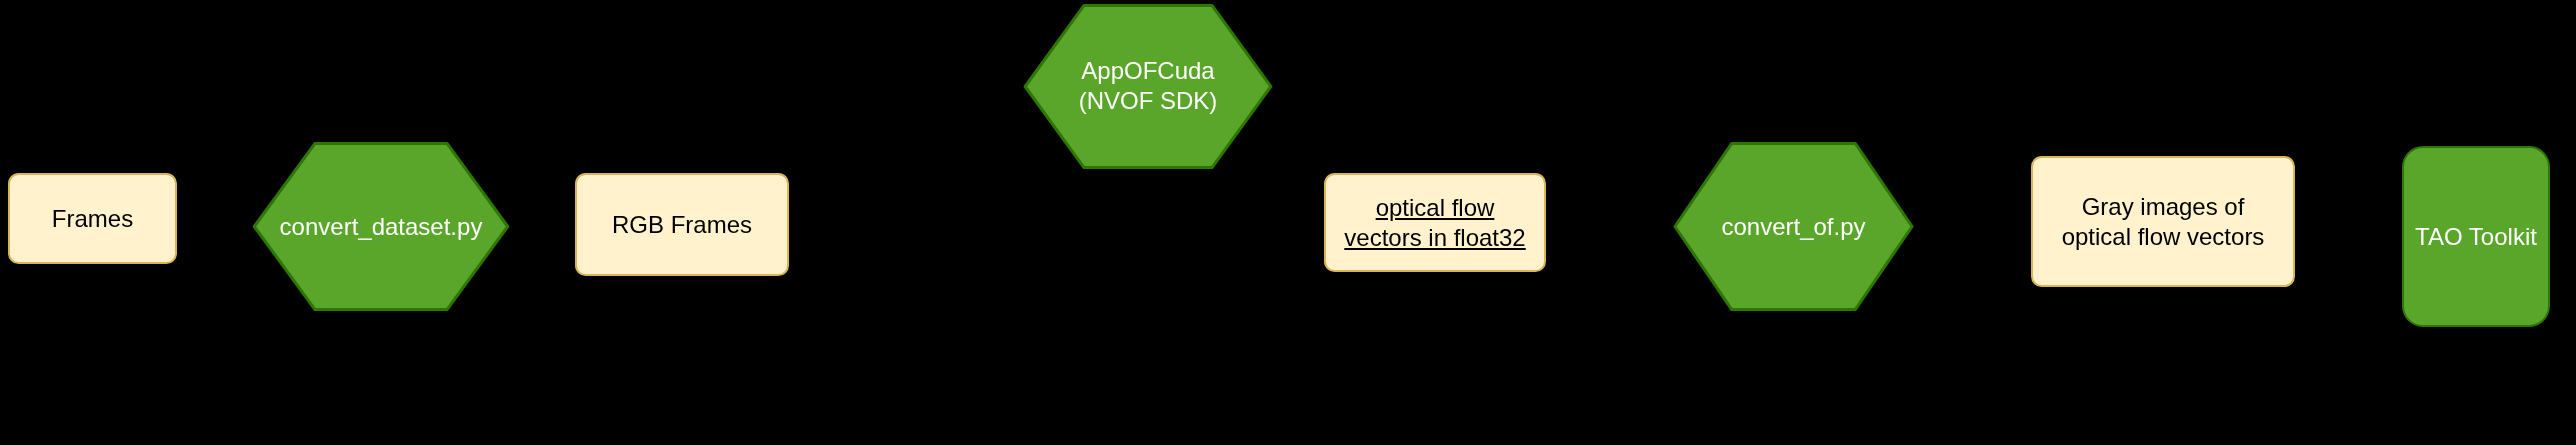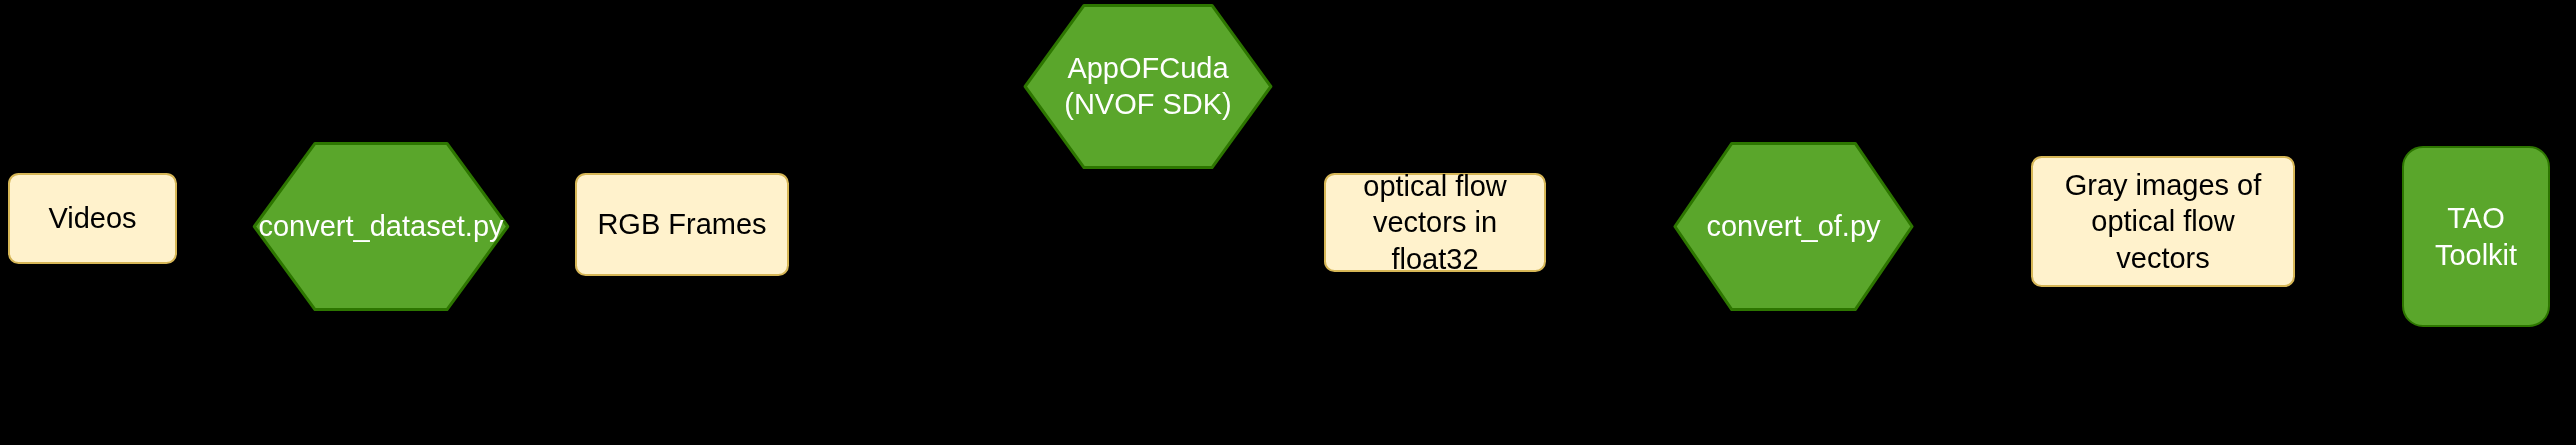--- a/index.html
+++ b/index.html
@@ -20,21 +20,21 @@
     display: flex;
     align-items: center;
     justify-content: center;
     text-align: center;
     box-sizing: border-box;
   }
   .label {
     position: relative;
     z-index: 2;
     white-space: pre-line;
-    font-size: 29px;
+    font-size: 24px;
     line-height: 1.25;
     padding: 0 8.8px;
   }
   .label.dark  { color: #000000; }
   .label.light { color: #ffffff; }
   
   .rect-cream {
     background: #fff2cc;
     border: 2.6px solid #d6b656;
     border-radius: 10.6px;
@@ -61,21 +61,21 @@
     stroke-linejoin: round;
     vector-effect: non-scaling-stroke;
   }
 </style>
 </head>
 <body>
 
 <div class="canvas">
 
   <div class="node rect-cream" style="left:8px; top:173px; width:169px; height:91px;">
-    <span class="label dark">Videos</span>
+    <span class="label dark">Frames</span>
   </div>
 
   <div class="node hex" style="left:249px; top:140px; width:264px; height:173px;">
     <svg viewBox="0 0 100 100" preserveAspectRatio="none">
       <polygon points="25,2 75,2 98,50 75,98 25,98 2,50"></polygon>
     </svg>
     <span class="label light">convert_dataset.py</span>
   </div>
 
   <div class="node rect-cream" style="left:575px; top:173px; width:214px; height:103px;">
@@ -84,21 +84,21 @@
 
   <div class="node hex" style="left:1020px; top:1.8px; width:256px; height:169px;">
     <svg viewBox="0 0 100 100" preserveAspectRatio="none">
       <polygon points="25,2 75,2 98,50 75,98 25,98 2,50"></polygon>
     </svg>
     <span class="label light">AppOFCuda
 (NVOF SDK)</span>
   </div>
 
 
-  <div class="node rect-cream" style="left:1324px; top:173px; width:222px; height:99px;">
+  <div class="node rect-cream" style="left:1324px; top:173px; width:222px; height:99px;text-decoration:underline;">
     <span class="label dark">optical flow
 vectors in float32</span>
   </div>
 
   <div class="node hex" style="left:1670px; top:140px; width:247px; height:173px;align-items:center;">
     <svg viewBox="0 0 100 100" preserveAspectRatio="none">
       <polygon points="25,2 75,2 98,50 75,98 25,98 2,50"></polygon>
     </svg>
     <span class="label light">convert_of.py</span>
   </div>

